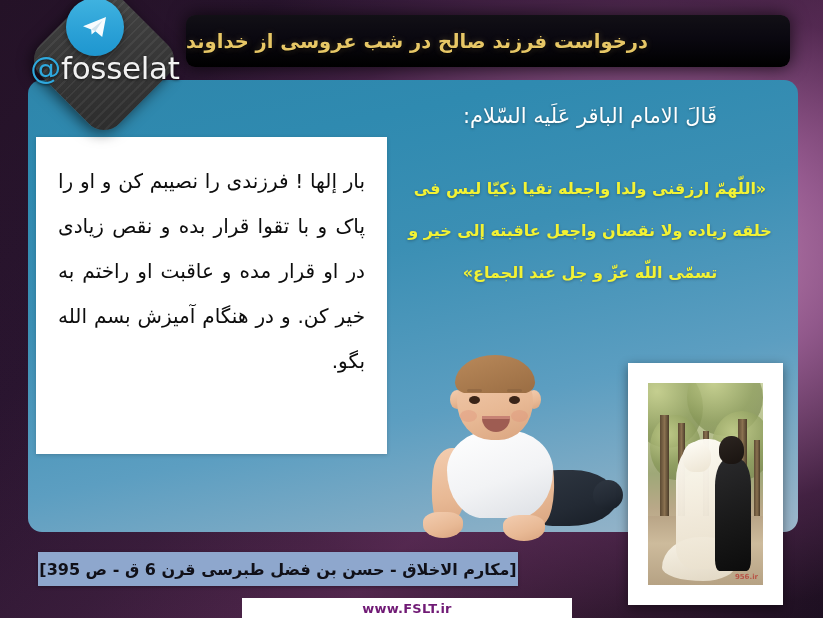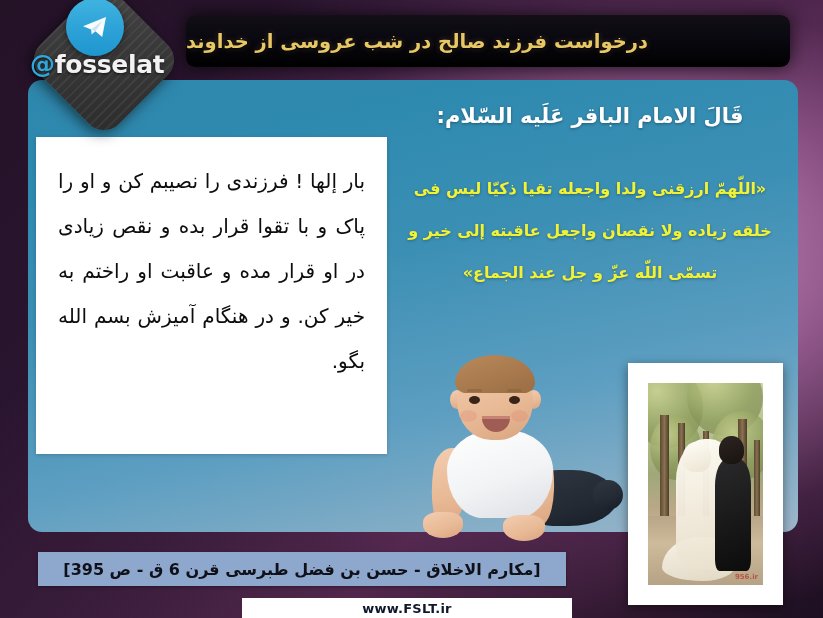--- a/index.html
+++ b/index.html
@@ -56,23 +56,24 @@
     display: flex;
     align-items: center;
     justify-content: center;
   }
   #tg-circle svg { display:block; }
   #badge-handle {
     position: absolute;
     left: 0;
     top: 60px;
     width: 150px;
+    text-align: center;
     color: #f2f2f2;
-    font-size: 25px;
-    font-weight: bold;
+    font-size: 31px;
+    font-weight: normal;
     font-family: "DejaVu Sans", "Liberation Sans", sans-serif;
     direction: ltr;
     letter-spacing: -0.3px;
     text-shadow: 0 1px 3px rgba(0,0,0,0.7);
   }
   #badge-handle .at { color: #2fa8dd; }
 
   
   #title-bar {
     position: absolute;
@@ -134,21 +135,21 @@
   
   #imam-line {
     position: absolute;
     left: 400px;
     top: 104px;
     width: 380px;
     text-align: center;
     direction: rtl;
     color: #ffffff;
     font-size: 21px;
-    font-weight: bold;
+    font-weight: normal;
     z-index: 22;
     text-shadow: 0 1px 3px rgba(0,0,0,0.35);
   }
   #arabic-quote {
     position: absolute;
     left: 398px;
     top: 168px;
     width: 384px;
     text-align: center;
     direction: rtl;
@@ -300,21 +301,21 @@
     color:#b8453c; font-size:7px; font-weight:bold;
     direction:ltr; opacity:0.85;
     font-family: "DejaVu Sans", "Liberation Sans", sans-serif;
   }
 
   
   #source-bar {
     position: absolute;
     left: 38px;
     top: 552px;
-    width: 528px;
+    width: 480px;
     height: 34px;
     background: #8ea7cd;
     display: flex;
     align-items: center;
     justify-content: center;
     direction: rtl;
     z-index: 35;
     box-shadow: 0 1px 3px rgba(0,0,0,0.35);
   }
   #source-text {
@@ -331,21 +332,21 @@
     top: 598px;
     width: 330px;
     height: 20px;
     background: #ffffff;
     display: flex;
     align-items: center;
     justify-content: center;
     z-index: 36;
   }
   #url-text {
-    color: #0f172a;
+    color: #701a75;
     font-size: 13px;
     font-weight: bold;
     direction: ltr;
     letter-spacing: 0.2px;
   }
 </style>
 </head>
 <body>
 
 <div id="poster">

